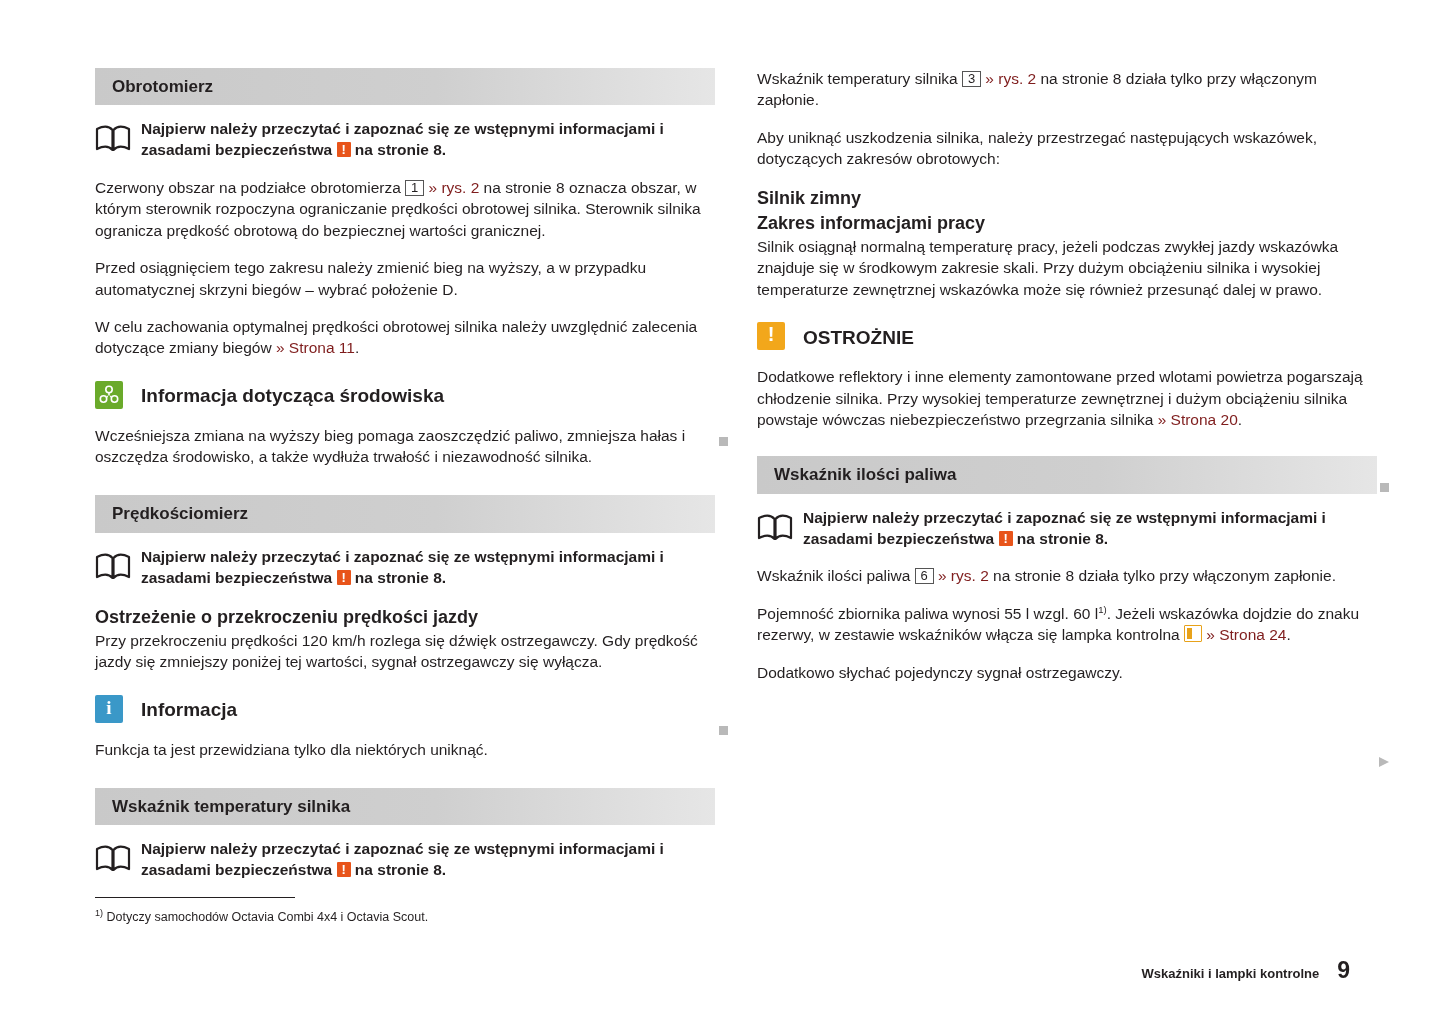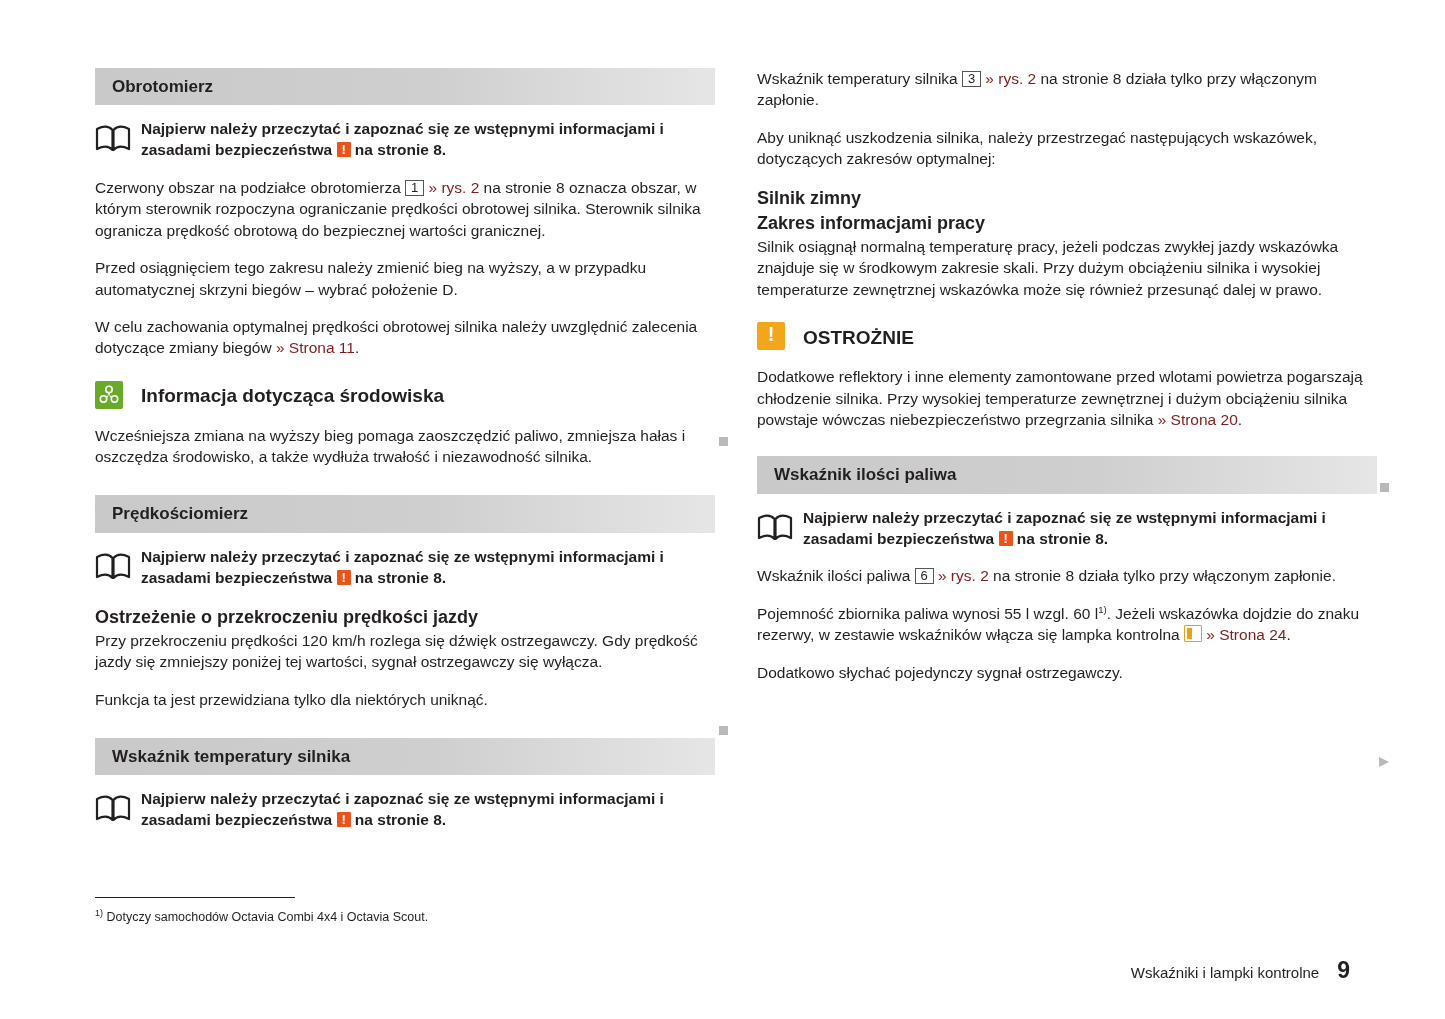--- a/index.html
+++ b/index.html
@@ -206,22 +206,22 @@
 
   .footer {
     position: absolute;
     right: 95px;
     top: 957px;
     display: flex;
     align-items: baseline;
     gap: 18px;
   }
   .footer-title {
-    font-size: 15px;
-    font-weight: normal;
+    font-size: 13px;
+    font-weight: bold;
   }
   .footer-page {
     font-size: 23px;
     font-weight: bold;
   }
   sup.fn { font-size: 9.5px; vertical-align: super; }
 </style>
 </head>
 <body>
 
@@ -281,20 +281,24 @@
         </svg>
       </div>
       <div class="note-text">
         <span>Najpierw należy przeczytać i zapoznać się ze wstępnymi informacjami i zasadami bezpieczeństwa </span><span class="warn-badge">!</span><span> na stronie 8.</span>
       </div>
     </div>
 
     <div class="subhead">Ostrzeżenie o przekroczeniu prędkości jazdy</div>
     <p>Przy przekroczeniu prędkości 120 km/h rozlega się dźwięk ostrzegawczy. Gdy prędkość jazdy się zmniejszy poniżej tej wartości, sygnał ostrzegawczy się wyłącza.</p>
 
+    <div class="box-head">
+      <div class="glyph"><span class="icon-info"></span></div>
+      <div class="title">Informacja</div>
+    </div>
     <p>Funkcja ta jest przewidziana tylko dla niektórych uniknąć.</p>
 
     <div class="section-head gradient" style="margin-top:28px;">Wskaźnik temperatury silnika</div>
 
     <div class="note-block">
       <div class="note-icon">
         <svg width="36" height="28" viewBox="0 0 36 28" aria-hidden="true">
           <path d="M2 4 C8 1, 14 1, 17.5 5 L17.5 25 C14 21, 8 21, 2 24 Z" fill="#ffffff" stroke="#231f20" stroke-width="2.2" stroke-linejoin="round"></path>
           <path d="M34 4 C28 1, 22 1, 18.5 5 L18.5 25 C22 21, 28 21, 34 24 Z" fill="#ffffff" stroke="#231f20" stroke-width="2.2" stroke-linejoin="round"></path>
         </svg>
@@ -304,21 +308,21 @@
       </div>
     </div>
   </div>
 
   <div class="col col-right">
 
     <p>
       <span>Wskaźnik temperatury silnika </span><span class="ref-box">3</span><span class="green-link"> » rys. 2</span><span> na stronie 8 działa tylko przy włączonym zapłonie.</span>
     </p>
 
-    <p>Aby uniknąć uszkodzenia silnika, należy przestrzegać następujących wskazówek, dotyczących zakresów optymalnej:</p>
+    <p>Aby uniknąć uszkodzenia silnika, należy przestrzegać następujących wskazówek, dotyczących zakresów obrotowych:</p>
 
     <div class="subhead">Silnik zimny</div>
 
     <div class="subhead">Zakres informacjami pracy</div>
     <p>Silnik osiągnął normalną temperaturę pracy, jeżeli podczas zwykłej jazdy wskazówka znajduje się w środkowym zakresie skali. Przy dużym obciążeniu silnika i wysokiej temperaturze zewnętrznej wskazówka może się również przesunąć dalej w prawo.</p>
 
     <div class="box-head">
       <div class="glyph"><span class="icon-caution"></span></div>
       <div class="title">OSTROŻNIE</div>
     </div>

